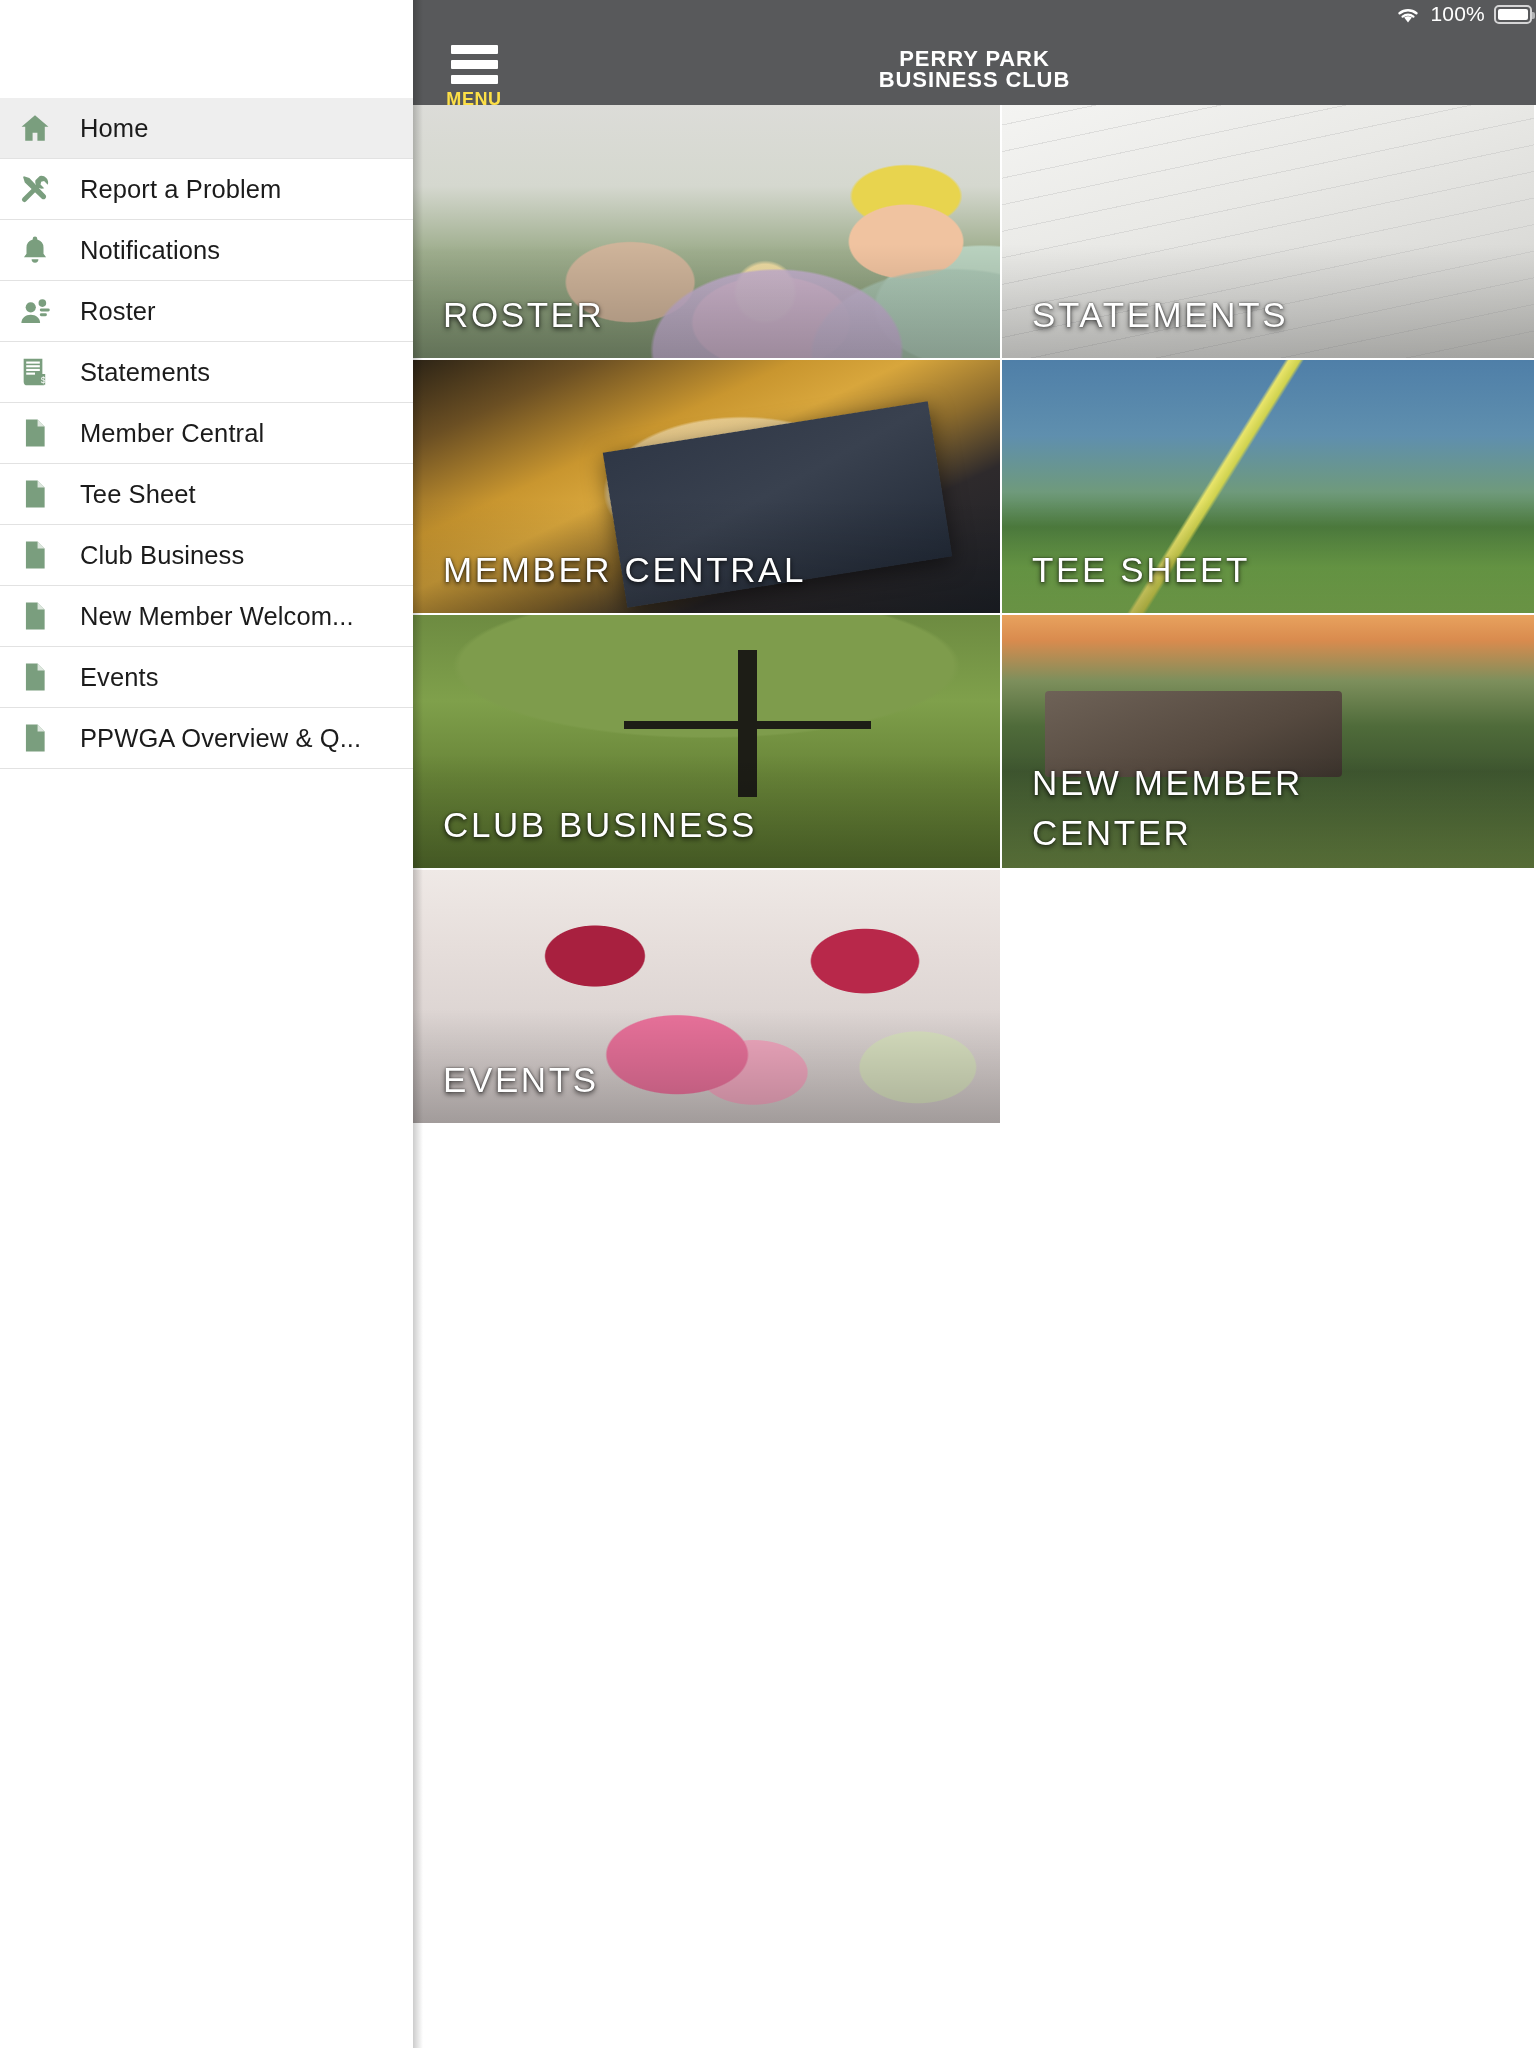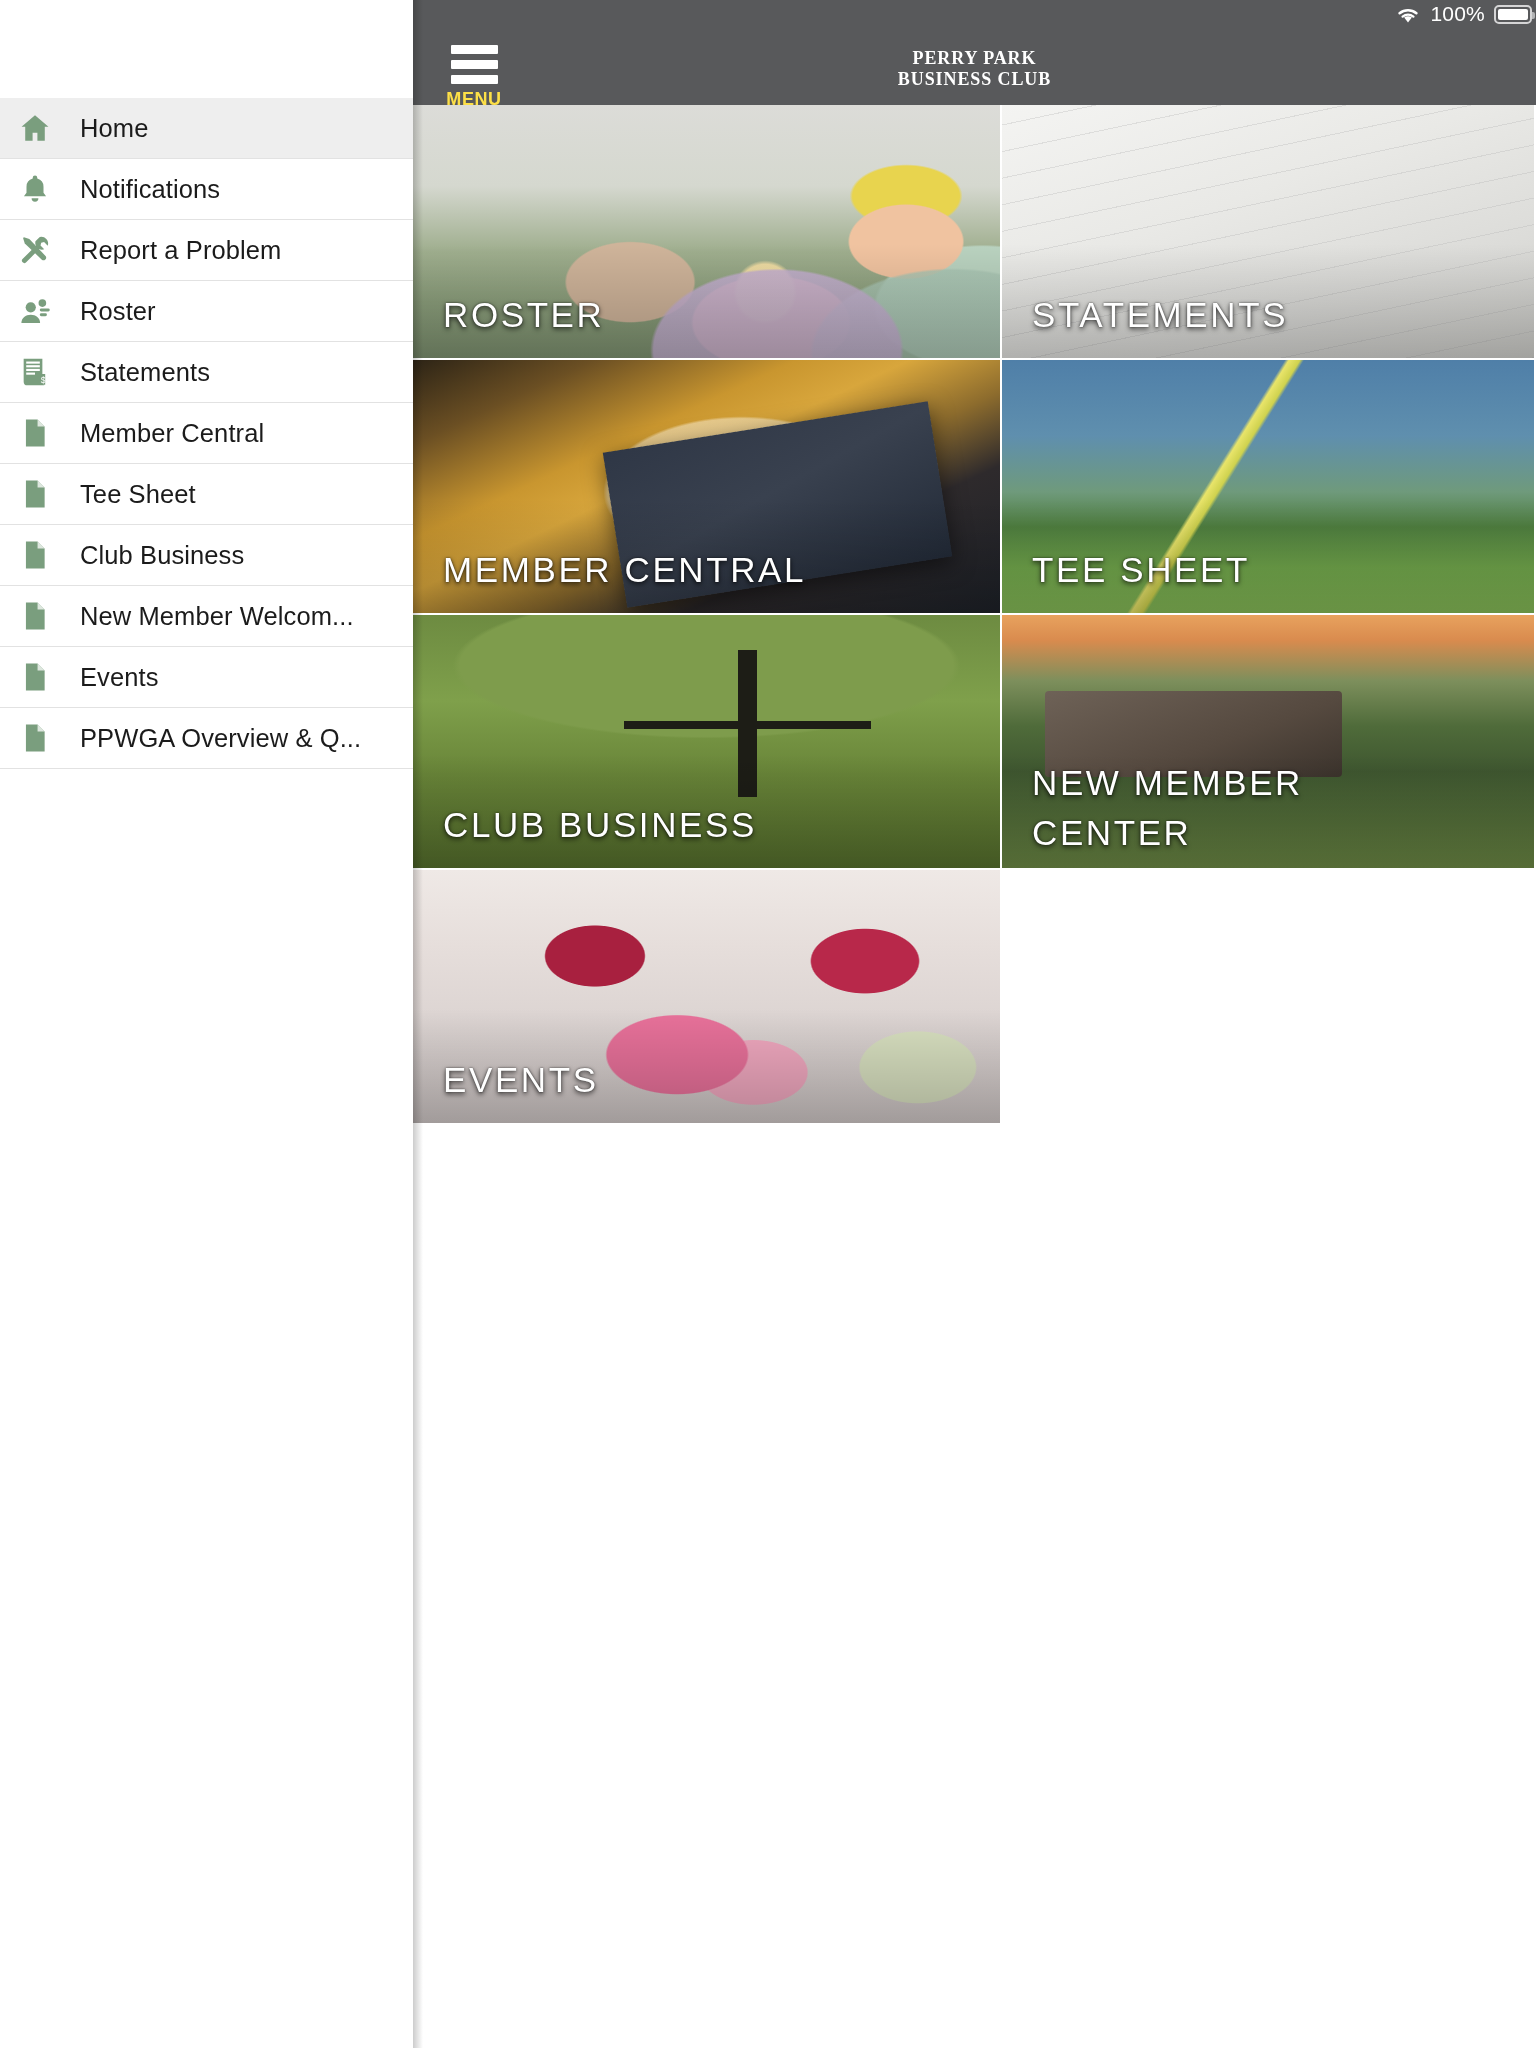--- a/index.html
+++ b/index.html
@@ -95,26 +95,25 @@
   #menu-btn .bar:last-of-type { margin-bottom: 2px; }
   #menu-btn .menu-text {
     font-size: 18px; font-weight: bold; color: #fde047; letter-spacing: .6px;
     line-height: 1;
   }
   #club-title {
     position:absolute; left: 0; right: 0;
     text-align: center;
     color: #ffffff;
     font-weight: bold;
-    font-size: 18px;
+    font-size: 22px;
     line-height: 21px;
     letter-spacing: .9px;
     top: 20px;
     pointer-events: none;
-    font-family: Liberation Serif, serif;
   }
   #club-title .l2 { display:block; }
 
   
   #tiles {
     position: relative;
     width: 1123px;
     display: grid;
     grid-template-columns: 589px 534px;
     grid-auto-rows: 255px;
@@ -317,35 +316,35 @@
           <span class="ico">
             <svg width="34" height="34" viewBox="0 0 24 24" fill="#7a9e7e">
               <path d="M12 3 L2.5 11.2 h2.6 V21 h5.2 v-5.6 h3.4 V21 h5.2 V11.2 h2.6 Z"></path>
             </svg>
           </span>
           <span class="nav-label">Home</span>
         </div>
         <div class="nav-item">
           <span class="ico">
             <svg width="34" height="34" viewBox="0 0 24 24" fill="#7a9e7e">
-              <path d="M12 2.4a1.6 1.6 0 0 1 1.6 1.6v.6a6 6 0 0 1 4.4 5.8v4.2l1.8 2.6H4.2L6 14.6v-4.2A6 6 0 0 1 10.4 4.6V4A1.6 1.6 0 0 1 12 2.4z"></path>
-              <path d="M9.6 18.6h4.8a2.4 2.4 0 0 1-4.8 0z"></path>
-            </svg>
-          </span>
-          <span class="nav-label">Notifications</span>
-        </div>
-        <div class="nav-item">
-          <span class="ico">
-            <svg width="34" height="34" viewBox="0 0 24 24" fill="#7a9e7e">
               <path d="M3.2 18.4 13 8.6l2.4 2.4-9.8 9.8a1.7 1.7 0 0 1-2.4-2.4z"></path>
               <path d="M15.4 2.8a4.8 4.8 0 0 1 5.6 6.2l-2.6-2.6-2 .5-.5 2 2.6 2.6a4.8 4.8 0 0 1-6.2-5.6z"></path>
               <path d="M4.2 3 8 4.2l11.6 12.2a1.9 1.9 0 0 1-2.6 2.6L4.8 7.4 3.6 3.6z"></path>
             </svg>
           </span>
           <span class="nav-label">Report a Problem</span>
+        </div>
+        <div class="nav-item">
+          <span class="ico">
+            <svg width="34" height="34" viewBox="0 0 24 24" fill="#7a9e7e">
+              <path d="M12 2.4a1.6 1.6 0 0 1 1.6 1.6v.6a6 6 0 0 1 4.4 5.8v4.2l1.8 2.6H4.2L6 14.6v-4.2A6 6 0 0 1 10.4 4.6V4A1.6 1.6 0 0 1 12 2.4z"></path>
+              <path d="M9.6 18.6h4.8a2.4 2.4 0 0 1-4.8 0z"></path>
+            </svg>
+          </span>
+          <span class="nav-label">Notifications</span>
         </div>
         <div class="nav-item">
           <span class="ico">
             <svg width="34" height="34" viewBox="0 0 24 24" fill="#7a9e7e">
               <circle cx="9" cy="9.4" r="3.6"></circle>
               <path d="M2.4 20.4c0-3.5 3-5.8 6.6-5.8s6.6 2.3 6.6 5.8z"></path>
               <circle cx="17.2" cy="6.4" r="2.7"></circle>
               <rect x="15.4" y="10.2" width="7" height="2.1" rx="1"></rect>
               <rect x="15.4" y="13.6" width="5" height="2.1" rx="1"></rect>
             </svg>

